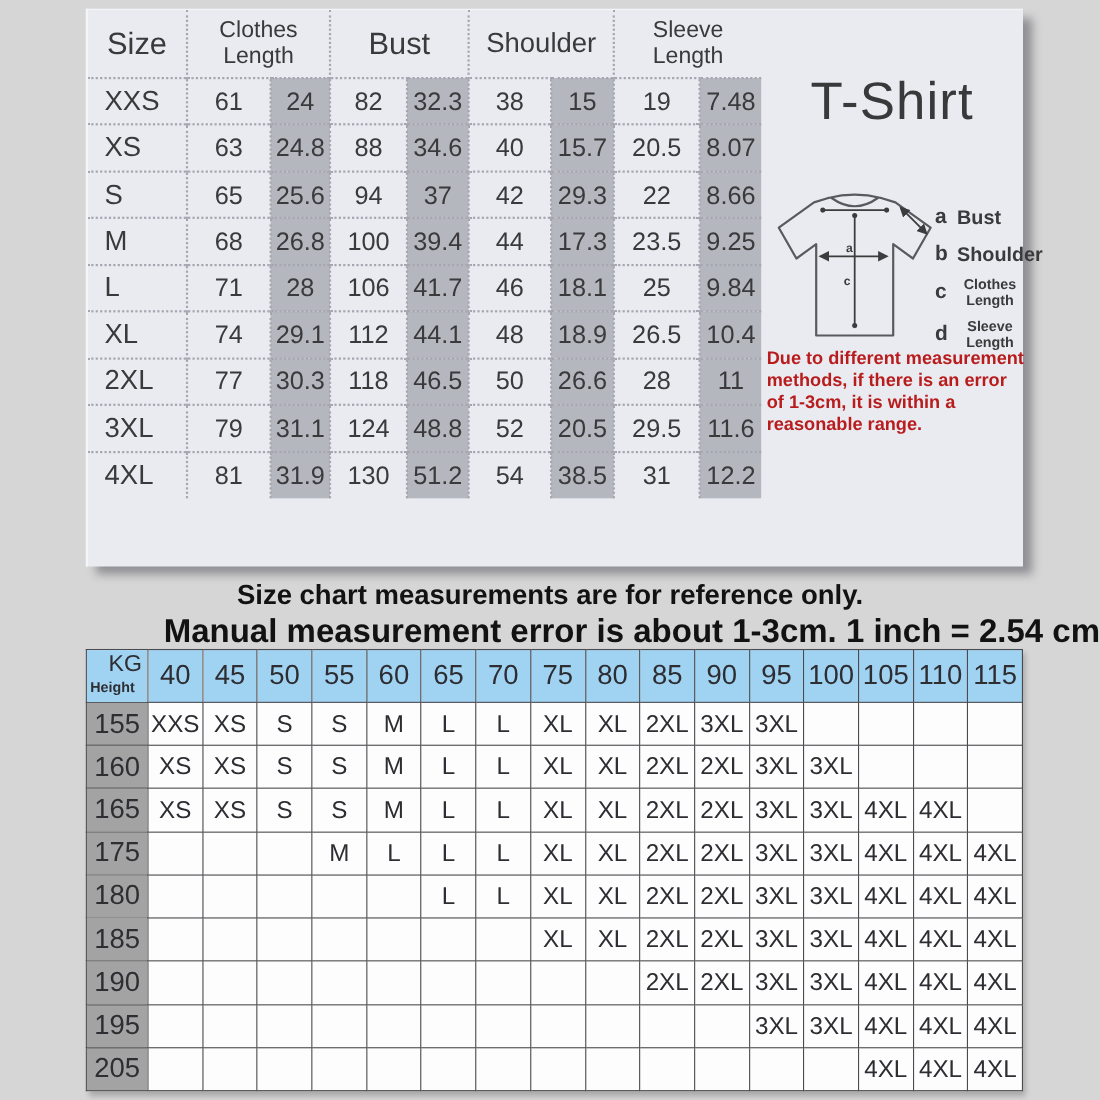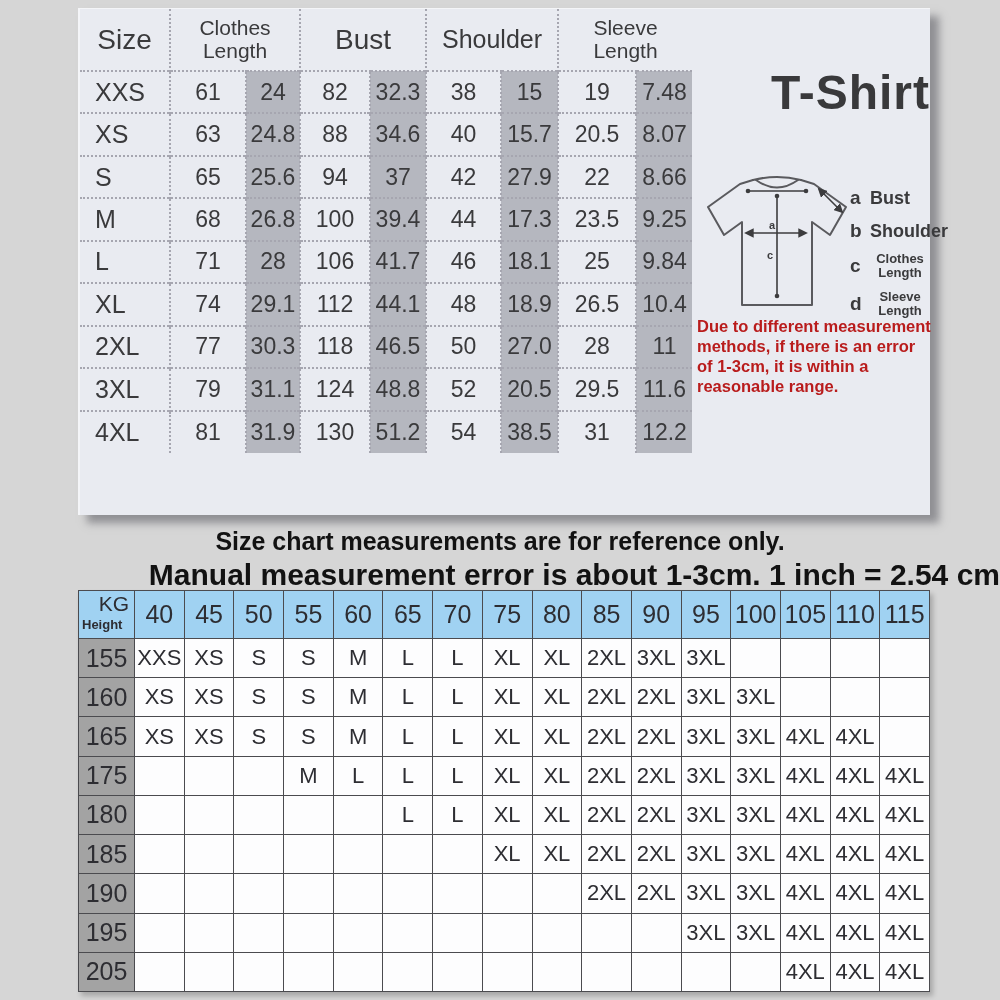--- a/index.html
+++ b/index.html
@@ -38,21 +38,21 @@
   .cm-label   { font-size:14px; }
   .inch-label { font-size:21px; }
   .inch { background:#b5b7bf; }
   .size-table tbody td { font-size:23px; height:38px; }
   .size-table tbody td.size-name { text-align:left; padding-left:15px; font-size:25px; }
 
   
   .info-panel { position:relative; width:240px; height:100%; }
   .tshirt-title {
     position:absolute; top:56px; left:0; width:100%;
-    text-align:right; font-size:48px; font-weight:700; color:#39393b; letter-spacing:1px;
+    text-align:center; font-size:48px; font-weight:400; color:#39393b; letter-spacing:1px;
   }
   .tshirt-svg { position:absolute; left:4px; top:158px; width:162px; height:150px; }
   .legend { position:absolute; left:158px; top:177px; width:82px; display:flex; flex-direction:column; gap:9px; }
   .legend-row { display:flex; align-items:center; gap:8px; min-height:24px; }
   .lk { font-size:19px; font-weight:600; width:12px; flex:none; }
   .lv { font-size:18px; font-weight:600; white-space:nowrap; }
   .lv.small { font-size:13px; font-weight:700; white-space:normal; line-height:1.1; text-align:center; width:60px; }
   .note {
     position:absolute; left:5px; top:307px; width:234px;
     font-size:16.5px; font-weight:700; line-height:1.22; color:#b91c1c;
@@ -140,21 +140,21 @@
             <td>20.5</td>
             <td class="inch">8.07</td>
           </tr>
           <tr>
             <td class="size-name">S</td>
             <td>65</td>
             <td class="inch">25.6</td>
             <td>94</td>
             <td class="inch">37</td>
             <td>42</td>
-            <td class="inch">27.9</td>
+            <td class="inch">29.3</td>
             <td>22</td>
             <td class="inch">8.66</td>
           </tr>
           <tr>
             <td class="size-name">M</td>
             <td>68</td>
             <td class="inch">26.8</td>
             <td>100</td>
             <td class="inch">39.4</td>
             <td>44</td>
@@ -184,21 +184,21 @@
             <td>26.5</td>
             <td class="inch">10.4</td>
           </tr>
           <tr>
             <td class="size-name">2XL</td>
             <td>77</td>
             <td class="inch">30.3</td>
             <td>118</td>
             <td class="inch">46.5</td>
             <td>50</td>
-            <td class="inch">27.0</td>
+            <td class="inch">26.6</td>
             <td>28</td>
             <td class="inch">11</td>
           </tr>
           <tr>
             <td class="size-name">3XL</td>
             <td>79</td>
             <td class="inch">31.1</td>
             <td>124</td>
             <td class="inch">48.8</td>
             <td>52</td>

